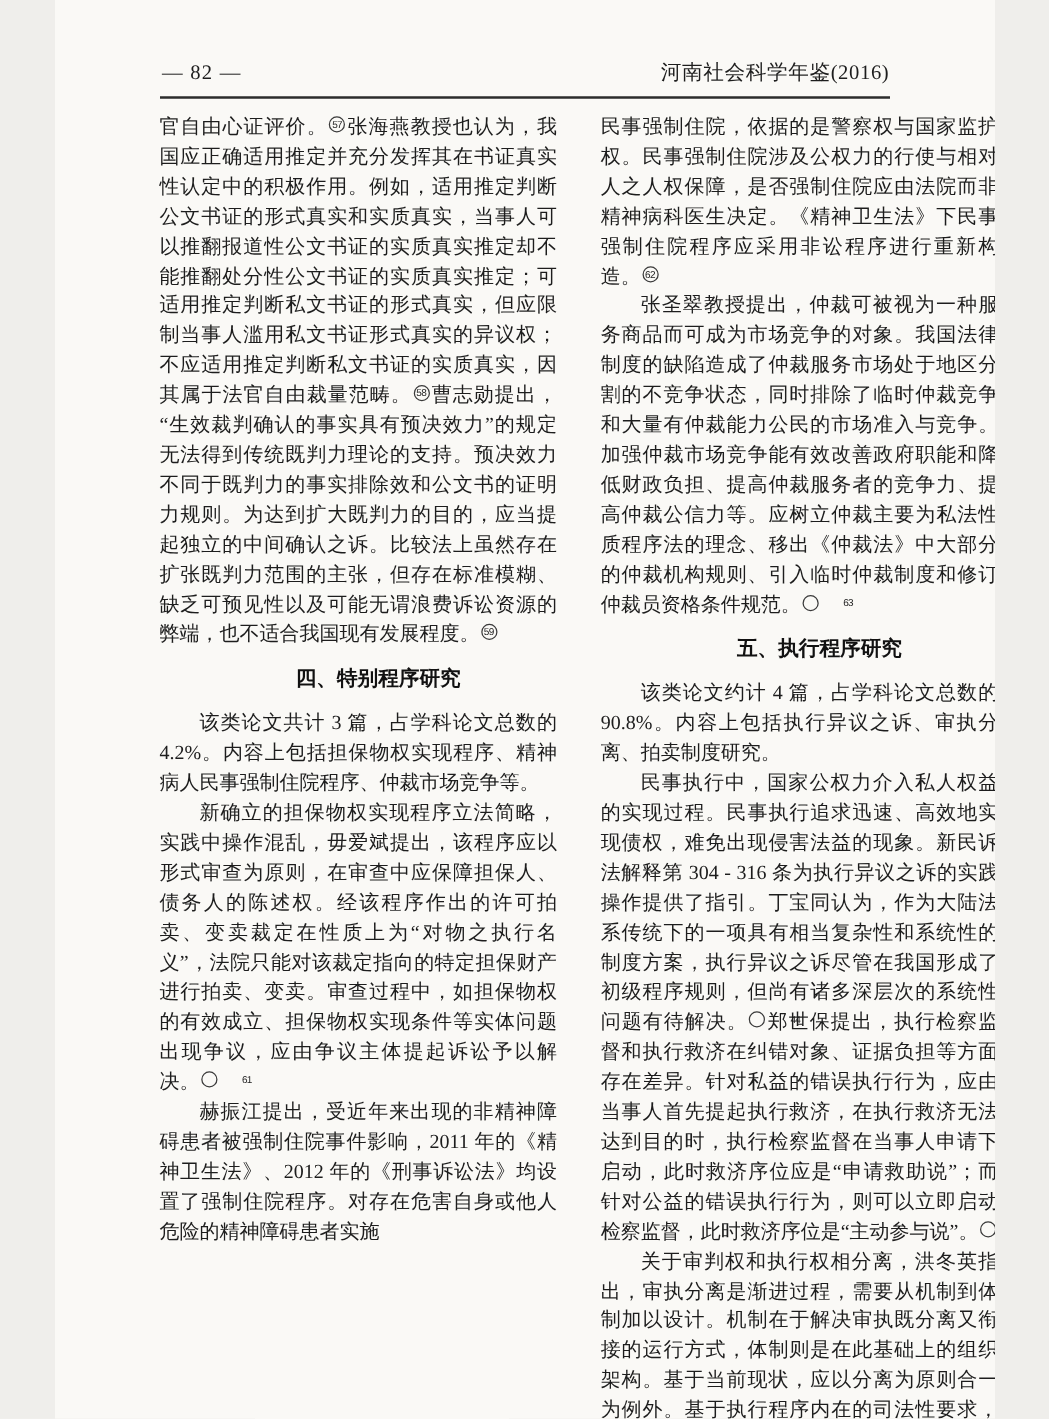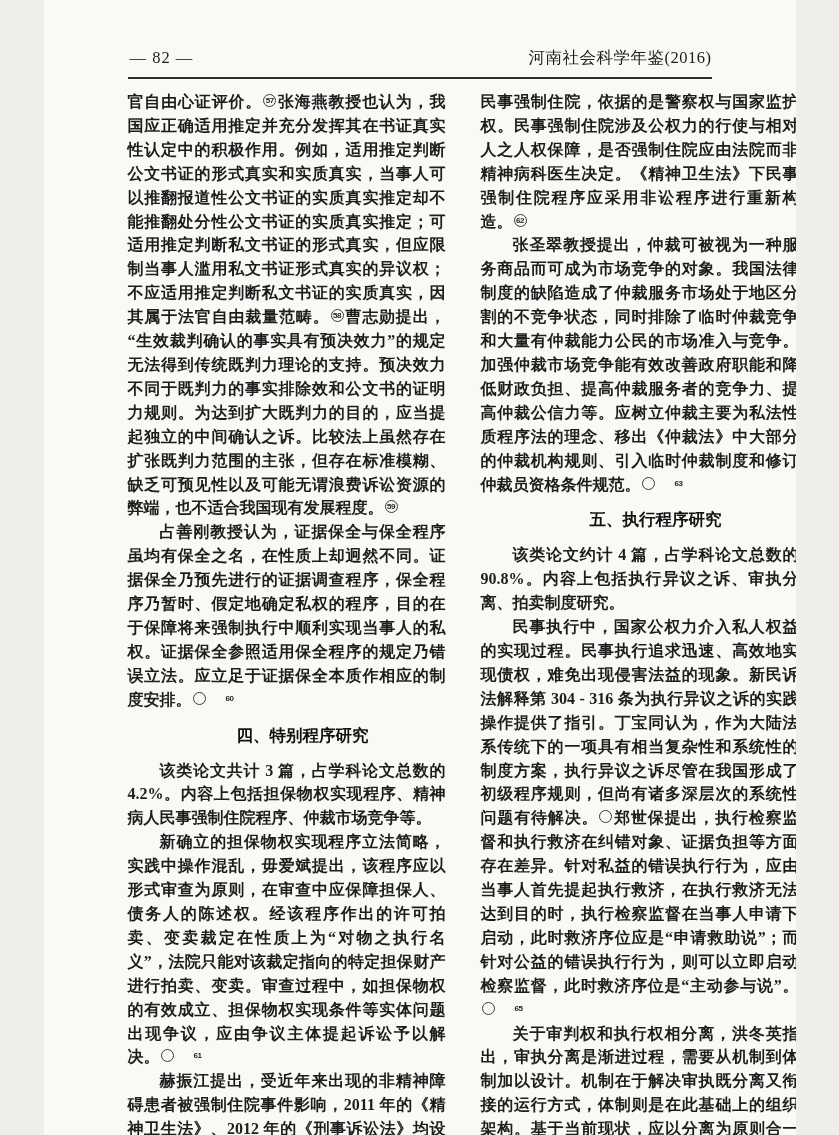--- a/index.html
+++ b/index.html
@@ -50,21 +50,20 @@
     width: 318px;
     flex: 0 0 318px;
     text-align: justify;
   }
   .para {
     margin: 0;
     font-size: 16px;
     line-height: 23.9px;
     text-align: justify;
     text-justify: inter-ideograph;
-    font-weight: bold;
   }
   .para.indent { text-indent: 2em; }
   .sec-heading {
     margin: 11px 0 12px 0;
     padding-left: 1.95em;
     font-family: "Liberation Sans", "DejaVu Sans", sans-serif;
     font-weight: bold;
     font-size: 16.5px;
     line-height: 24px;
     color: #111;
@@ -92,21 +91,20 @@
 
 <div class="page">
   <header class="page-header">
     <span class="page-num">— 82 —</span>
     <span class="page-title">河南社会科学年鉴(2016)</span>
   </header>
   <div class="header-rule"></div>
   <main class="content">
     <section class="col">
         <p class="para">官自由心证评价。<span class="fn">57</span>张海燕教授也认为，我国应正确适用推定并充分发挥其在书证真实性认定中的积极作用。例如，适用推定判断公文书证的形式真实和实质真实，当事人可以推翻报道性公文书证的实质真实推定却不能推翻处分性公文书证的实质真实推定；可适用推定判断私文书证的形式真实，但应限制当事人滥用私文书证形式真实的异议权；不应适用推定判断私文书证的实质真实，因其属于法官自由裁量范畴。<span class="fn">58</span>曹志勋提出，“生效裁判确认的事实具有预决效力”的规定无法得到传统既判力理论的支持。预决效力不同于既判力的事实排除效和公文书的证明力规则。为达到扩大既判力的目的，应当提起独立的中间确认之诉。比较法上虽然存在扩张既判力范围的主张，但存在标准模糊、缺乏可预见性以及可能无谓浪费诉讼资源的弊端，也不适合我国现有发展程度。<span class="fn">59</span></p>
-        <p class="para indent">占善刚教授认为，证据保全与保全程序虽均有保全之名，在性质上却迥然不同。证据保全乃预先进行的证据调查程序，保全程序乃暂时、假定地确定私权的程序，目的在于保障将来强制执行中顺利实现当事人的私权。证据保全参照适用保全程序的规定乃错误立法。应立足于证据保全本质作相应的制度安排。<span class="fn">60</span></p>
         <h3 class="sec-heading">四、特别程序研究</h3>
         <p class="para indent">该类论文共计 3 篇，占学科论文总数的 4.2%。内容上包括担保物权实现程序、精神病人民事强制住院程序、仲裁市场竞争等。</p>
         <p class="para indent">新确立的担保物权实现程序立法简略，实践中操作混乱，毋爱斌提出，该程序应以形式审查为原则，在审查中应保障担保人、债务人的陈述权。经该程序作出的许可拍卖、变卖裁定在性质上为“对物之执行名义”，法院只能对该裁定指向的特定担保财产进行拍卖、变卖。审查过程中，如担保物权的有效成立、担保物权实现条件等实体问题出现争议，应由争议主体提起诉讼予以解决。<span class="fn">61</span></p>
         <p class="para indent">赫振江提出，受近年来出现的非精神障碍患者被强制住院事件影响，2011 年的《精神卫生法》、2012 年的《刑事诉讼法》均设置了强制住院程序。对存在危害自身或他人危险的精神障碍患者实施</p>
       </section>
     <section class="col">
         <p class="para">民事强制住院，依据的是警察权与国家监护权。民事强制住院涉及公权力的行使与相对人之人权保障，是否强制住院应由法院而非精神病科医生决定。《精神卫生法》下民事强制住院程序应采用非讼程序进行重新构造。<span class="fn">62</span></p>
         <p class="para indent">张圣翠教授提出，仲裁可被视为一种服务商品而可成为市场竞争的对象。我国法律制度的缺陷造成了仲裁服务市场处于地区分割的不竞争状态，同时排除了临时仲裁竞争和大量有仲裁能力公民的市场准入与竞争。加强仲裁市场竞争能有效改善政府职能和降低财政负担、提高仲裁服务者的竞争力、提高仲裁公信力等。应树立仲裁主要为私法性质程序法的理念、移出《仲裁法》中大部分的仲裁机构规则、引入临时仲裁制度和修订仲裁员资格条件规范。<span class="fn">63</span></p>
         <h3 class="sec-heading">五、执行程序研究</h3>
         <p class="para indent">该类论文约计 4 篇，占学科论文总数的 90.8%。内容上包括执行异议之诉、审执分离、拍卖制度研究。</p>

